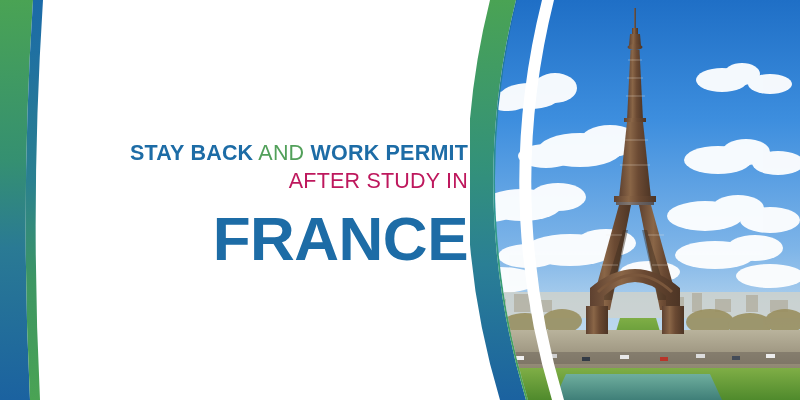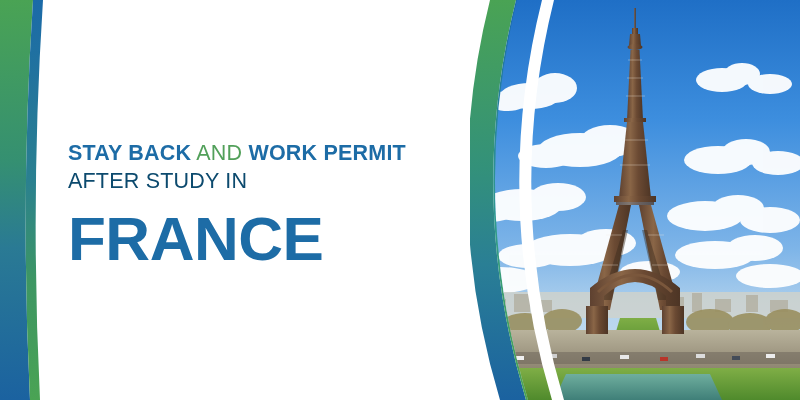--- a/index.html
+++ b/index.html
@@ -7,20 +7,21 @@
   body {
     width:800px; height:400px;
     font-family:"Liberation Sans", sans-serif;
     overflow:hidden; position:relative;
   }
   #banner {
     position:relative;
     width:800px; height:400px;
     background:#ffffff;
     overflow:hidden;
+    text-align:right;
   }
 
   
   .left-deco {
     position:absolute; left:0; top:0;
     width:60px; height:400px;
     z-index:2;
   }
 
   
@@ -43,21 +44,21 @@
     letter-spacing:0.2px;
     white-space:nowrap;
   }
   .line1 .bold { font-weight:bold; color:#1d6ca6; }
   .line1 .reg  { font-weight:normal; color:#52a05a; }
   .line2 {
     font-size:21.5px;
     line-height:30px;
     letter-spacing:0.2px;
     font-weight:normal;
-    color:#0c4a6e;
+    color:#be185d;
     white-space:nowrap;
   }
   .line3 {
     font-size:62px;
     line-height:62px;
     letter-spacing:-0.5px;
     font-weight:bold;
     color:#1d6ca6;
     white-space:nowrap;
     margin-top:12px;

